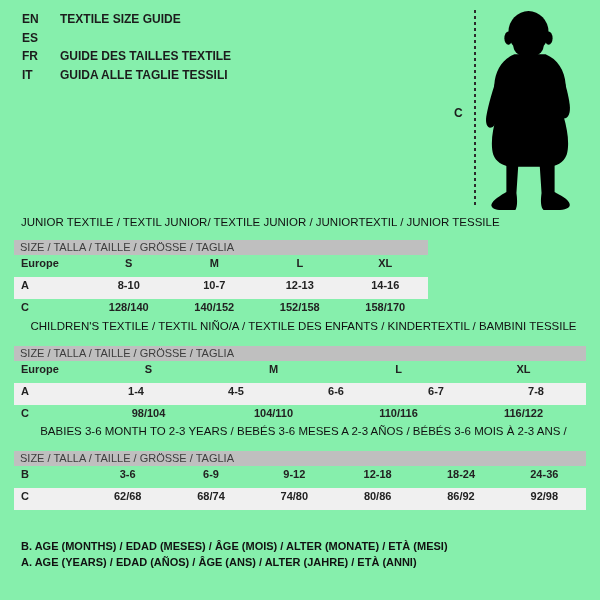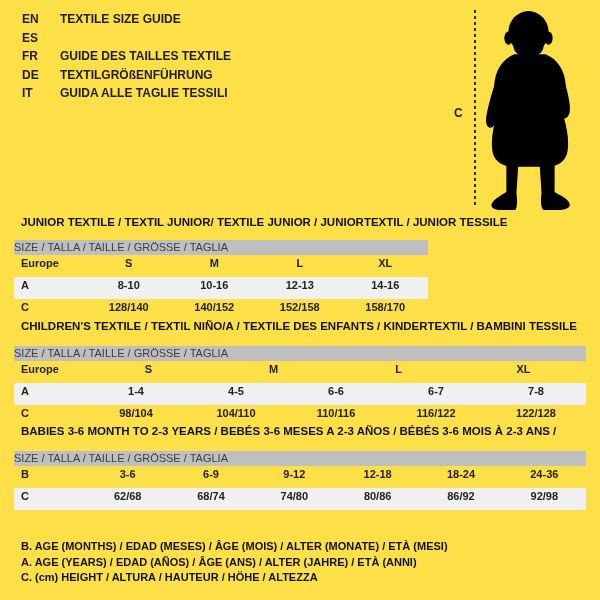--- a/index.html
+++ b/index.html
@@ -7,49 +7,49 @@
     --shade-bg:#f0f0f0;
     --text:#1c1c1c;
     --silhouette:#000000;
   }
   html,body{margin:0;padding:0;}
   body{
     width:600px;height:600px;background:#ffffff;position:relative;
     font-family:"Liberation Sans",sans-serif;color:var(--text);
     overflow:hidden;
   }
-  .canvas{position:absolute;inset:0;background:#fde047;}
+  .canvas{position:absolute;inset:0;background:#86efac;}
 
   
   .lang-block{position:absolute;left:22px;top:10px;font-weight:bold;font-size:12px;line-height:18.5px;}
   .lang-row{display:flex;}
   .lang-code{width:38px;}
 
   
   .figure{position:absolute;left:452px;top:6px;width:145px;height:212px;}
   .dash-line{
     position:absolute;left:22px;top:4px;width:2px;height:198px;
     background:repeating-linear-gradient(to bottom,#2b2b2b 0 3px,transparent 3px 6px);
   }
   .c-label{position:absolute;left:2px;top:100px;font-size:12px;font-weight:bold;}
   .baby{position:absolute;left:31px;top:0;}
 
   
   .section{position:absolute;left:14px;}
   .s0{top:215px;}
   .s1{top:319px;}
   .s2{top:424px;}
-  .tbl-title{font-weight:bold;font-size:11.5px;line-height:15px;margin-left:7px;color:#111;}
+  .tbl-title{font-weight:normal;font-size:11.5px;line-height:15px;margin-left:7px;color:#111;text-align:center;}
   .tbl{margin-top:10px;}
   .s1 .tbl,.s2 .tbl{margin-top:12px;}
   .s0 .tbl{width:414px;}
   .s1 .tbl,.s2 .tbl{width:572px;}
   .band{
     background:var(--band-bg);color:#3d3d3d;font-size:11px;height:15px;line-height:15px;
-    padding-left:0;box-sizing:border-box;
+    padding-left:6px;box-sizing:border-box;
   }
   .trow{display:flex;height:22px;line-height:16px;font-size:11px;color:#222;font-weight:bold;}
   .trow.shaded{background:var(--shade-bg);}
   .trow .lbl{width:72px;padding-left:7px;box-sizing:border-box;}
   .trow .val{flex:1;text-align:center;}
 
   
   .footnotes{position:absolute;left:21px;top:539px;font-weight:bold;font-size:11px;line-height:15.5px;color:#111;}
 </style>
 </head>
@@ -61,24 +61,20 @@
       <div class="lang-row">
         <span class="lang-code">EN</span>
         <span class="lang-label">TEXTILE SIZE GUIDE</span>
       </div>
       <div class="lang-row">
         <span class="lang-code">ES</span>
       </div>
       <div class="lang-row">
         <span class="lang-code">FR</span>
         <span class="lang-label">GUIDE DES TAILLES TEXTILE</span>
-      </div>
-      <div class="lang-row">
-        <span class="lang-code">DE</span>
-        <span class="lang-label">TEXTILGRÖßENFÜHRUNG</span>
       </div>
       <div class="lang-row">
         <span class="lang-code">IT</span>
         <span class="lang-label">GUIDA ALLE TAGLIE TESSILI</span>
       </div>
     </div>
 
   <div class="figure">
     <div class="dash-line"></div>
     <div class="c-label">C</div>
@@ -115,21 +111,21 @@
           <div class="trow">
             <div class="lbl">Europe</div>
             <div class="val">S</div>
             <div class="val">M</div>
             <div class="val">L</div>
             <div class="val">XL</div>
           </div>
           <div class="trow shaded">
             <div class="lbl">A</div>
             <div class="val">8-10</div>
-            <div class="val">10-16</div>
+            <div class="val">10-7</div>
             <div class="val">12-13</div>
             <div class="val">14-16</div>
           </div>
           <div class="trow">
             <div class="lbl">C</div>
             <div class="val">128/140</div>
             <div class="val">140/152</div>
             <div class="val">152/158</div>
             <div class="val">158/170</div>
           </div>
@@ -155,21 +151,20 @@
             <div class="val">6-6</div>
             <div class="val">6-7</div>
             <div class="val">7-8</div>
           </div>
           <div class="trow">
             <div class="lbl">C</div>
             <div class="val">98/104</div>
             <div class="val">104/110</div>
             <div class="val">110/116</div>
             <div class="val">116/122</div>
-            <div class="val">122/128</div>
           </div>
         </div>
       </div>
       <div class="section s2">
         <div class="tbl-title">
           <div>BABIES 3-6 MONTH TO 2-3 YEARS / BEBÉS 3-6 MESES A 2-3 AÑOS / BÉBÉS 3-6 MOIS À 2-3 ANS /</div>
         </div>
         <div class="tbl">
           <div class="band">SIZE / TALLA / TAILLE / GRÖSSE / TAGLIA</div>
           <div class="trow">
@@ -190,16 +185,15 @@
             <div class="val">86/92</div>
             <div class="val">92/98</div>
           </div>
         </div>
       </div>
     </div>
 
   <div class="footnotes" id="footnotes">
       <div class="fn-line">B. AGE (MONTHS) / EDAD (MESES) / ÂGE (MOIS) / ALTER (MONATE) / ETÀ (MESI)</div>
       <div class="fn-line">A. AGE (YEARS) / EDAD (AÑOS) / ÂGE (ANS) / ALTER (JAHRE) / ETÀ (ANNI)</div>
-      <div class="fn-line">C. (cm) HEIGHT / ALTURA / HAUTEUR / HÖHE / ALTEZZA</div>
     </div>
 
 </div>
 
 </body></html>

